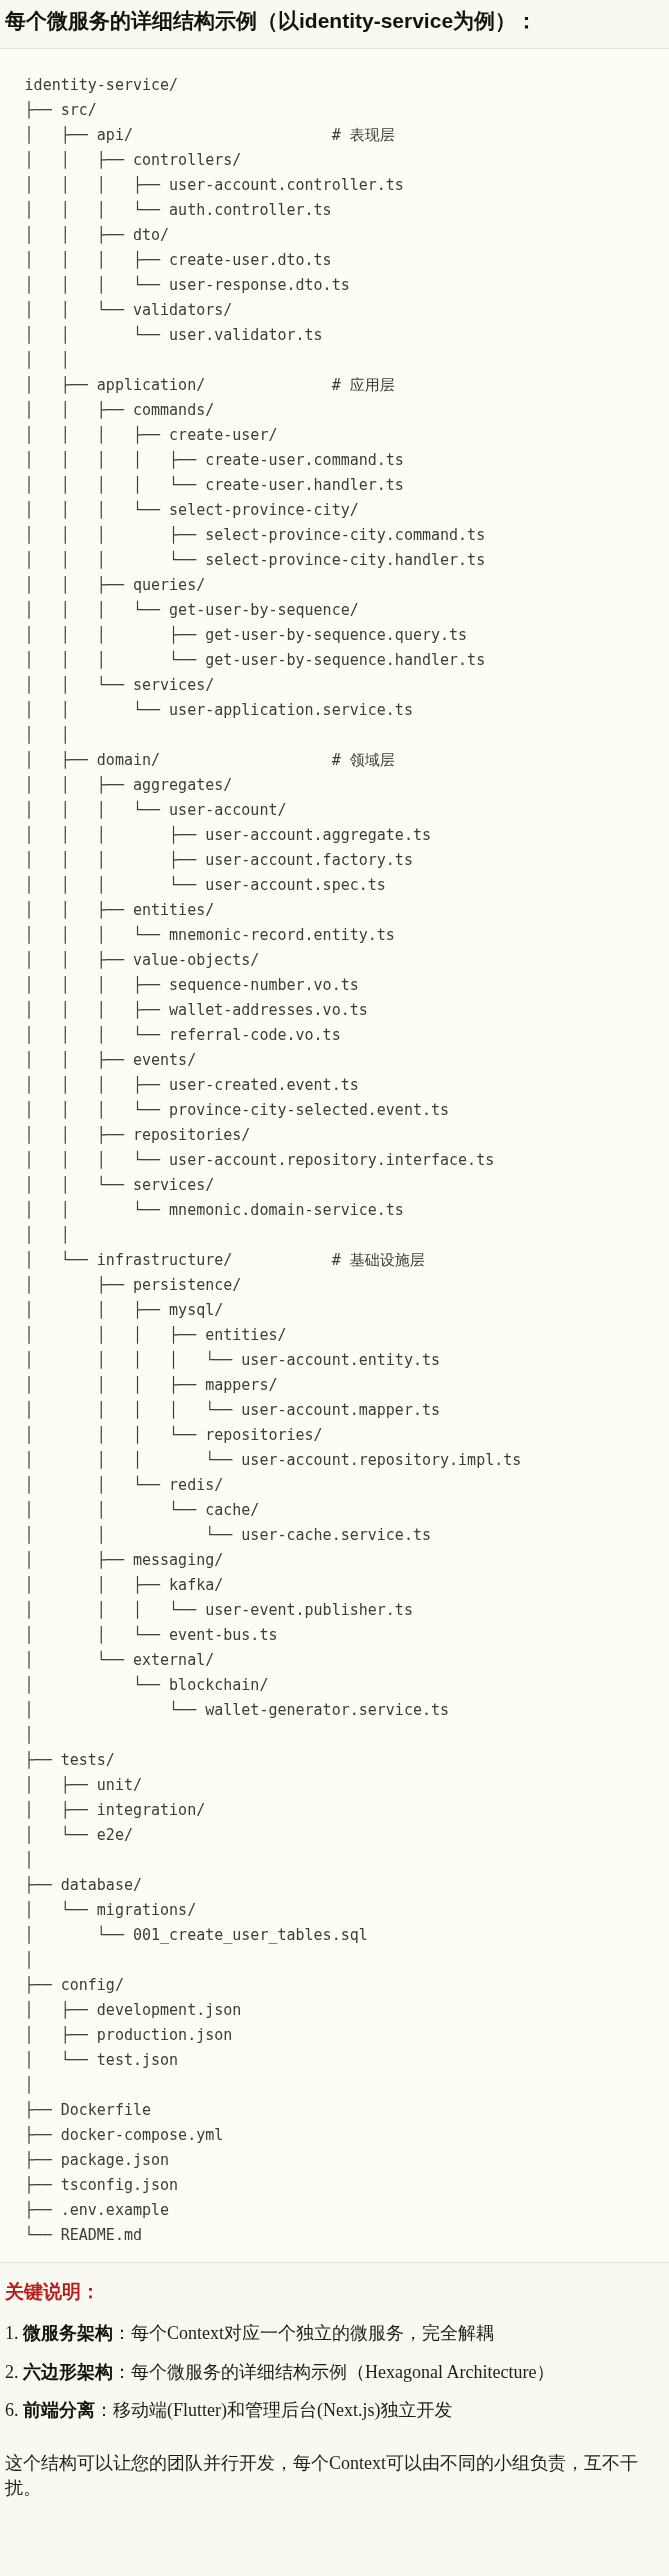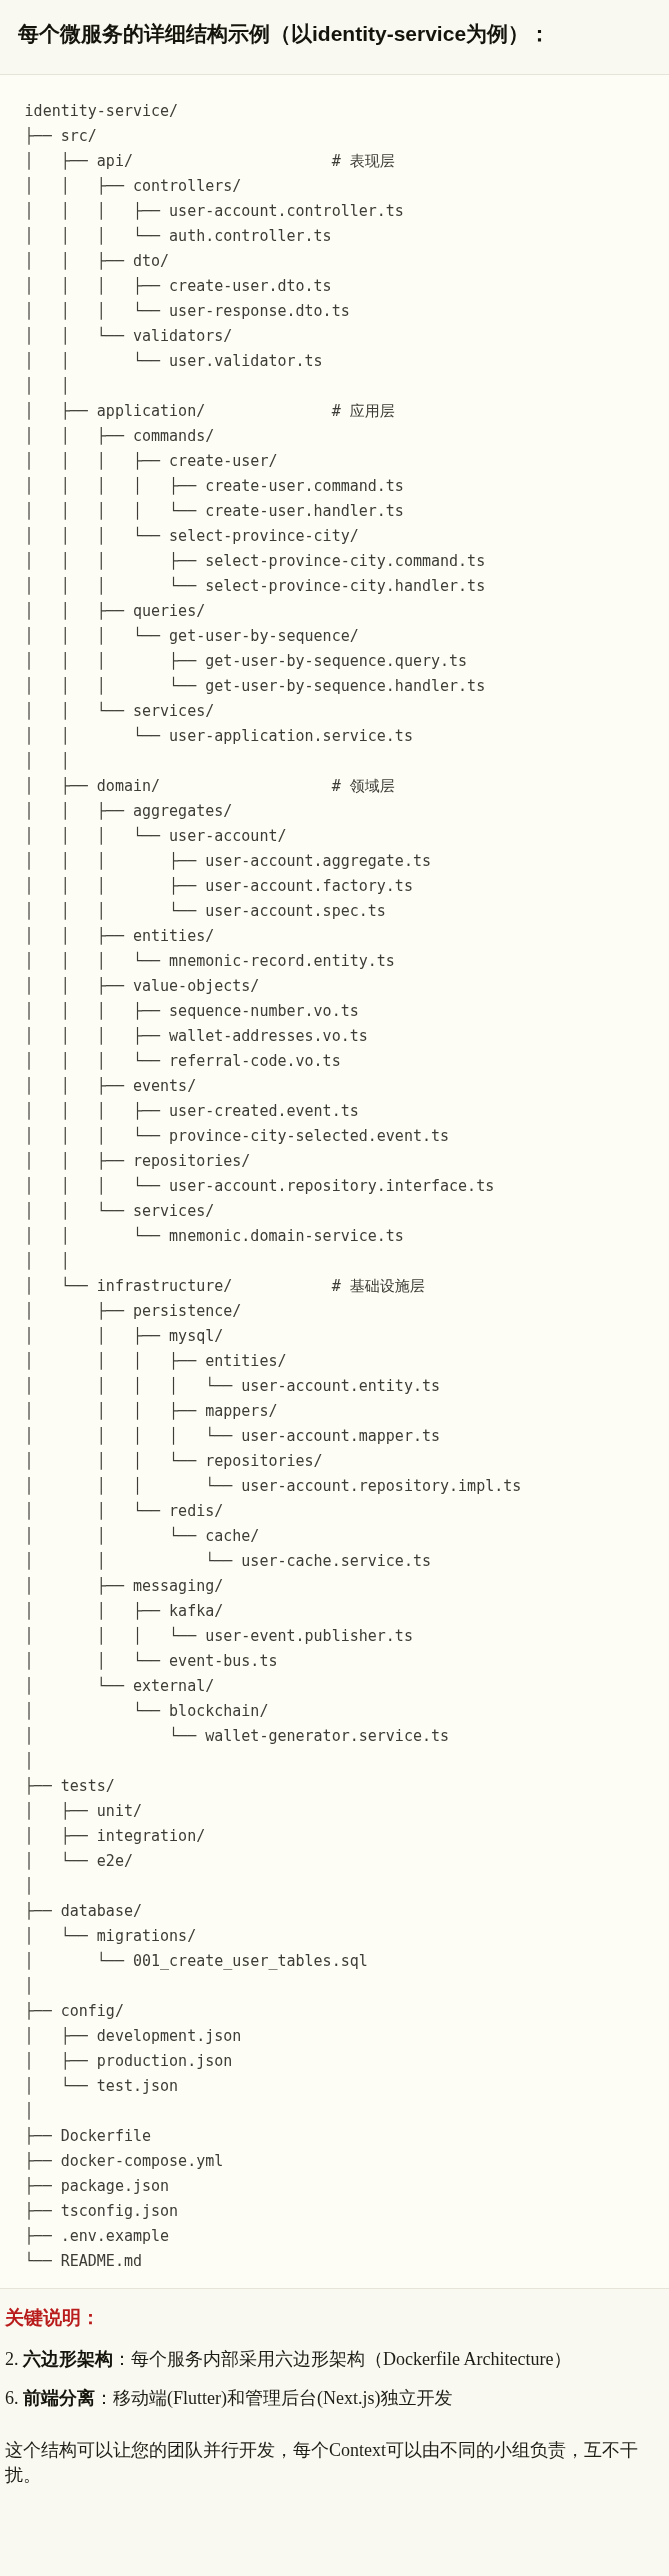--- a/index.html
+++ b/index.html
@@ -6,21 +6,21 @@
     margin: 0;
     padding: 0;
     background: #faf9f1;
   }
   body {
     width: 669px;
     font-family: "Liberation Sans", sans-serif;
     color: #1f1e16;
   }
   .page-title {
-    margin: 13px;
+    margin: 0;
     padding: 7.5px 6.3px 13.8px 5px;
     font-family: "Liberation Sans", sans-serif;
     font-weight: 700;
     font-size: 21px;
     line-height: 1.25;
     color: #14130c;
   }
   .code-block {
     background: #fdfcf5;
     border-top: 0.6px solid #e6e3d9;
@@ -165,22 +165,23 @@
 ├── docker-compose.yml
 ├── package.json
 ├── tsconfig.json
 ├── .env.example
 └── README.md</pre>
 </div>
 
 <div class="notes-section">
   <h2 class="notes-heading">关键说明：</h2>
 
+  <div class="note-item"><span class="note-num">1. </span><span class="note-term">微服务架构</span><span class="note-desc">：每个Context对应一个独立的微服务，完全解耦</span></div>
 
-  <div class="note-item"><span class="note-num">2. </span><span class="note-term">六边形架构</span><span class="note-desc">：每个服务内部采用六边形架构（Dockerfile Architecture）</span></div>
+  <div class="note-item"><span class="note-num">2. </span><span class="note-term">六边形架构</span><span class="note-desc">：每个微服务的详细结构示例（Hexagonal Architecture）</span></div>
 
 
 
 
   <div class="note-item"><span class="note-num">6. </span><span class="note-term">前端分离</span><span class="note-desc">：移动端(Flutter)和管理后台(Next.js)独立开发</span></div>
 
   <p class="closing-note">这个结构可以让您的团队并行开发，每个Context可以由不同的小组负责，互不干扰。</p>
 </div>
 
 

